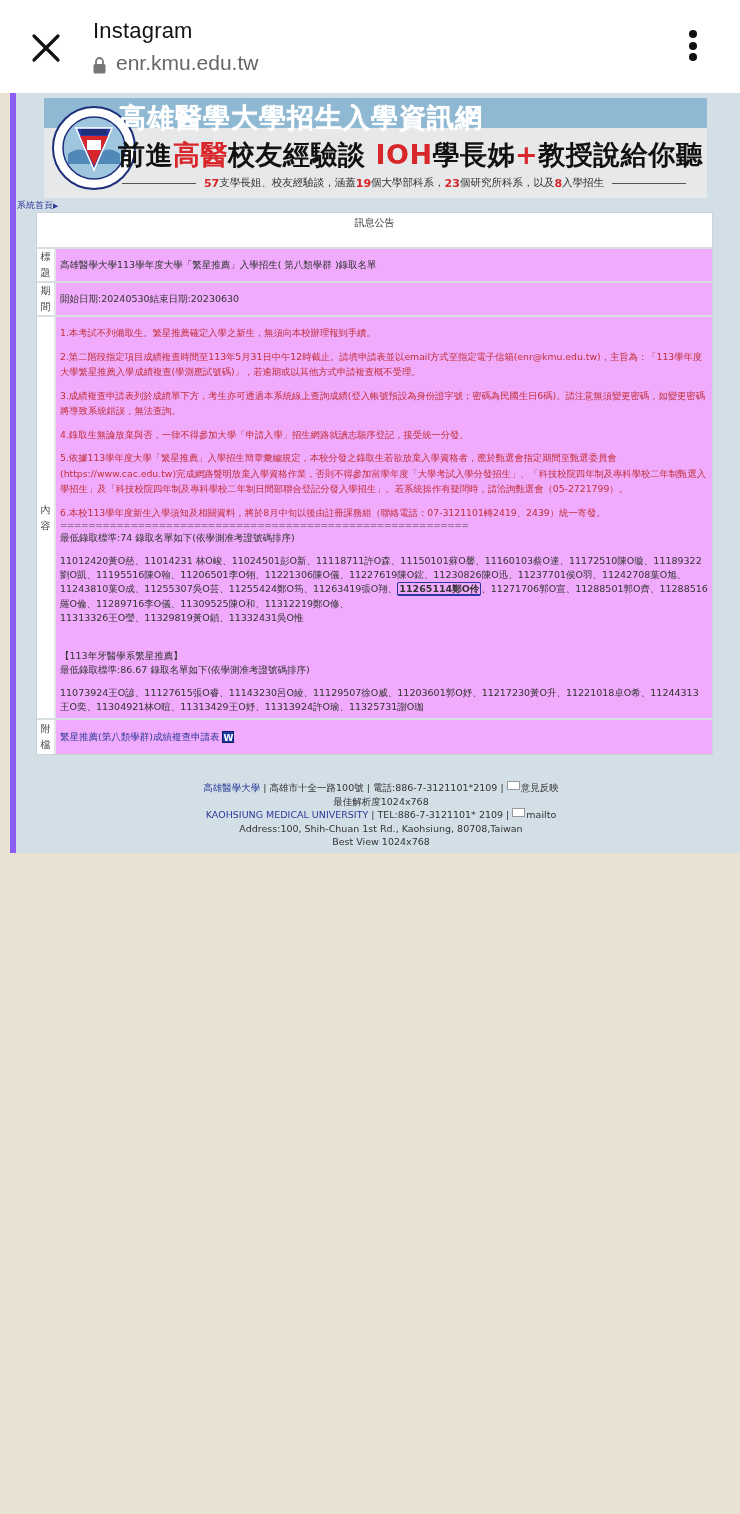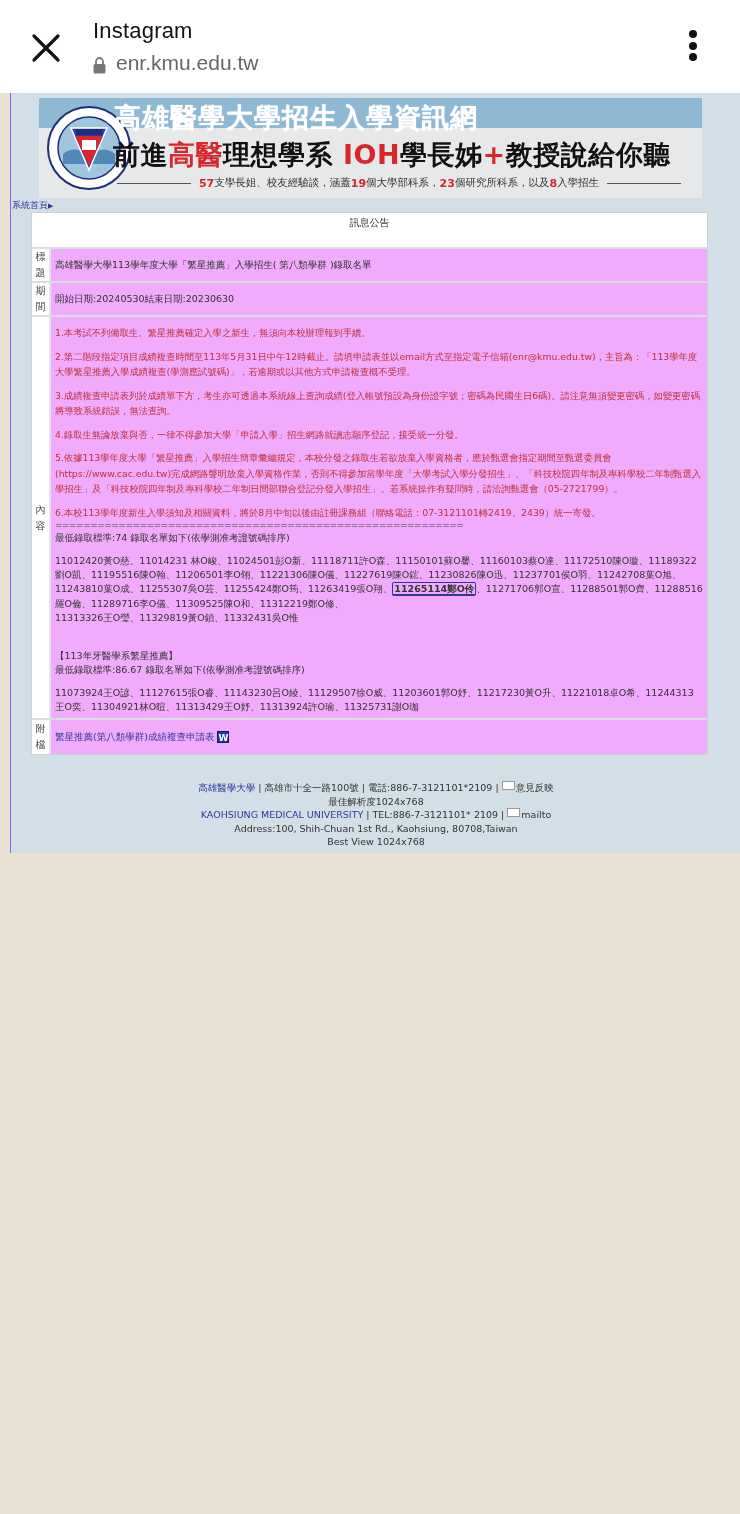--- a/index.html
+++ b/index.html
@@ -38,21 +38,21 @@
   }
   .more-btn span {
     display: block; width: 8px; height: 8px; border-radius: 50%;
     background: #111; margin: 0 auto 3.5px auto;
   }
 
   
   .page {
     position: absolute; left: 10px; top: 93px; width: 730px; height: 760px;
     background: #d2dfe6;
-    border-left: 1px solid #8b5cf6;
+    border-left: 6px solid #8b5cf6;
   }
   
   .banner {
     position: absolute; left: 28px; top: 5px; width: 663px; height: 100px;
     background: #e6e8ea;
     overflow: hidden;
   }
   .banner-topband {
     position: absolute; left: 0; top: 0; width: 663px; height: 30px;
     background: #8fb9d3;
@@ -175,21 +175,21 @@
         <circle cx="44" cy="44" r="41" fill="#ffffff" stroke="#1e2f7a" stroke-width="2"></circle>
         <circle cx="44" cy="44" r="31" fill="#9ec6de" stroke="#1e2f7a" stroke-width="1.5"></circle>
         <path d="M18 50 Q30 40 44 52 Q58 40 70 50 L70 60 L18 60 Z" fill="#2f6fa8" opacity="0.7"></path>
         <path d="M26 24 L62 24 L44 66 Z" fill="#2b3aa8" stroke="#fff" stroke-width="1.5"></path>
         <path d="M30 32 L58 32 L44 62 Z" fill="#d8262a"></path>
         <rect x="37" y="36" width="14" height="10" fill="#fff"></rect>
         <rect x="31" y="25" width="26" height="6" fill="#1e2f7a"></rect>
       </svg>
     </div>
     <div class="banner-h1">高雄醫學大學招生入學資訊網</div>
-    <div class="banner-h2"><span>前進</span><span class="red">高醫</span><span>理想學系 </span><span class="red">IOH</span><span>學長姊</span><span class="red">+</span><span>教授說給你聽</span></div>
+    <div class="banner-h2"><span>前進</span><span class="red">高醫</span><span>校友經驗談 </span><span class="red">IOH</span><span>學長姊</span><span class="red">+</span><span>教授說給你聽</span></div>
     <div class="banner-sub">
       <span class="line"></span>
       <span class="num">57</span>
         <span> 支學長姐、校友經驗談，涵蓋 </span>
         <span class="num">19</span>
         <span> 個大學部科系，</span>
         <span class="num">23</span>
         <span> 個研究所科系，以及 </span>
         <span class="num">8</span>
         <span> 入學招生</span>

